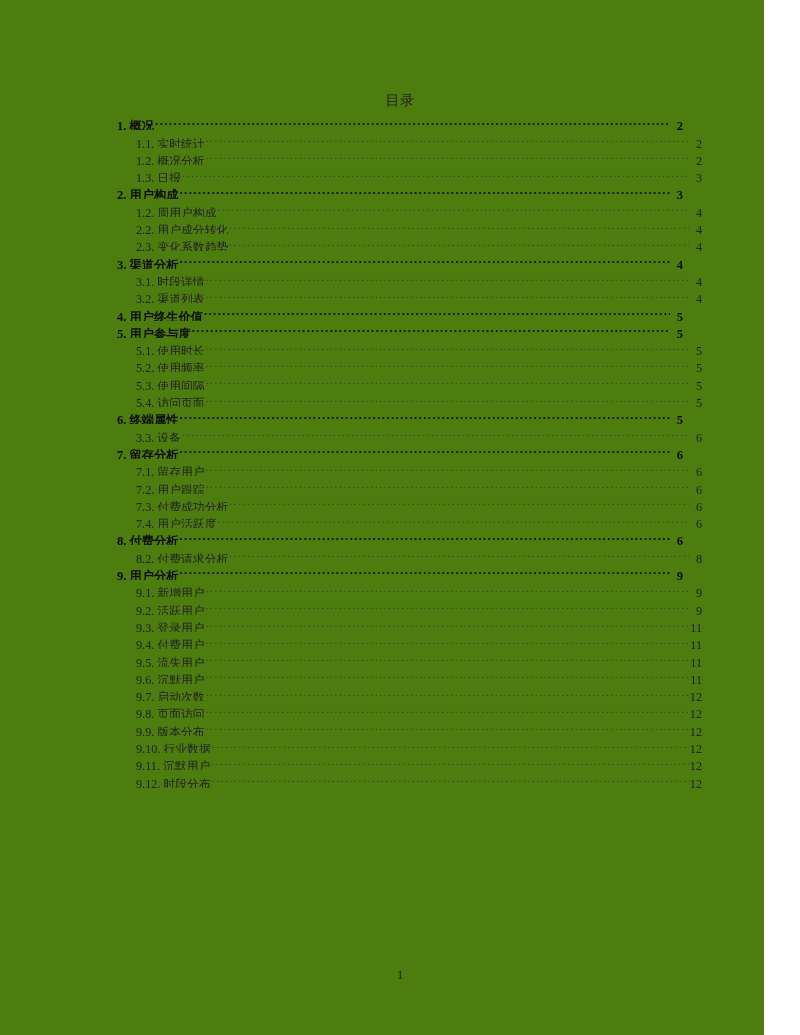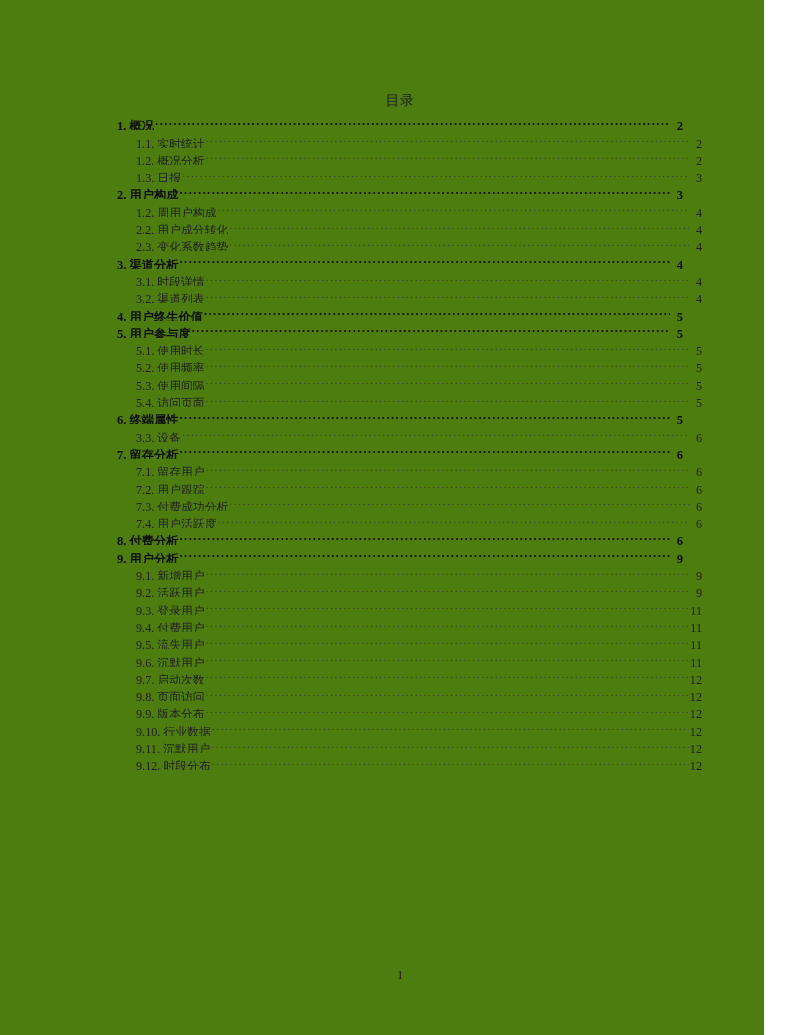--- a/index.html
+++ b/index.html
@@ -270,20 +270,25 @@
       <div class="toc-entry lvl2">
         <span class="label"><span class="num">7.4.</span> <span class="cjk">用户活跃度</span></span>
         <span class="leader"></span>
         <span class="pageno">6</span>
       </div>
       <div class="toc-entry lvl1">
         <span class="label"><span class="num">8.</span> <span class="cjk">付费分析</span></span>
         <span class="leader"></span>
         <span class="pageno">6</span>
       </div>
+      <div class="toc-entry lvl2">
+        <span class="label"><span class="num">8.2.</span> <span class="cjk">付费请求分析</span></span>
+        <span class="leader"></span>
+        <span class="pageno">8</span>
+      </div>
       <div class="toc-entry lvl1">
         <span class="label"><span class="num">9.</span> <span class="cjk">用户分析</span></span>
         <span class="leader"></span>
         <span class="pageno">9</span>
       </div>
       <div class="toc-entry lvl2">
         <span class="label"><span class="num">9.1.</span> <span class="cjk">新增用户</span></span>
         <span class="leader"></span>
         <span class="pageno">9</span>
       </div>

